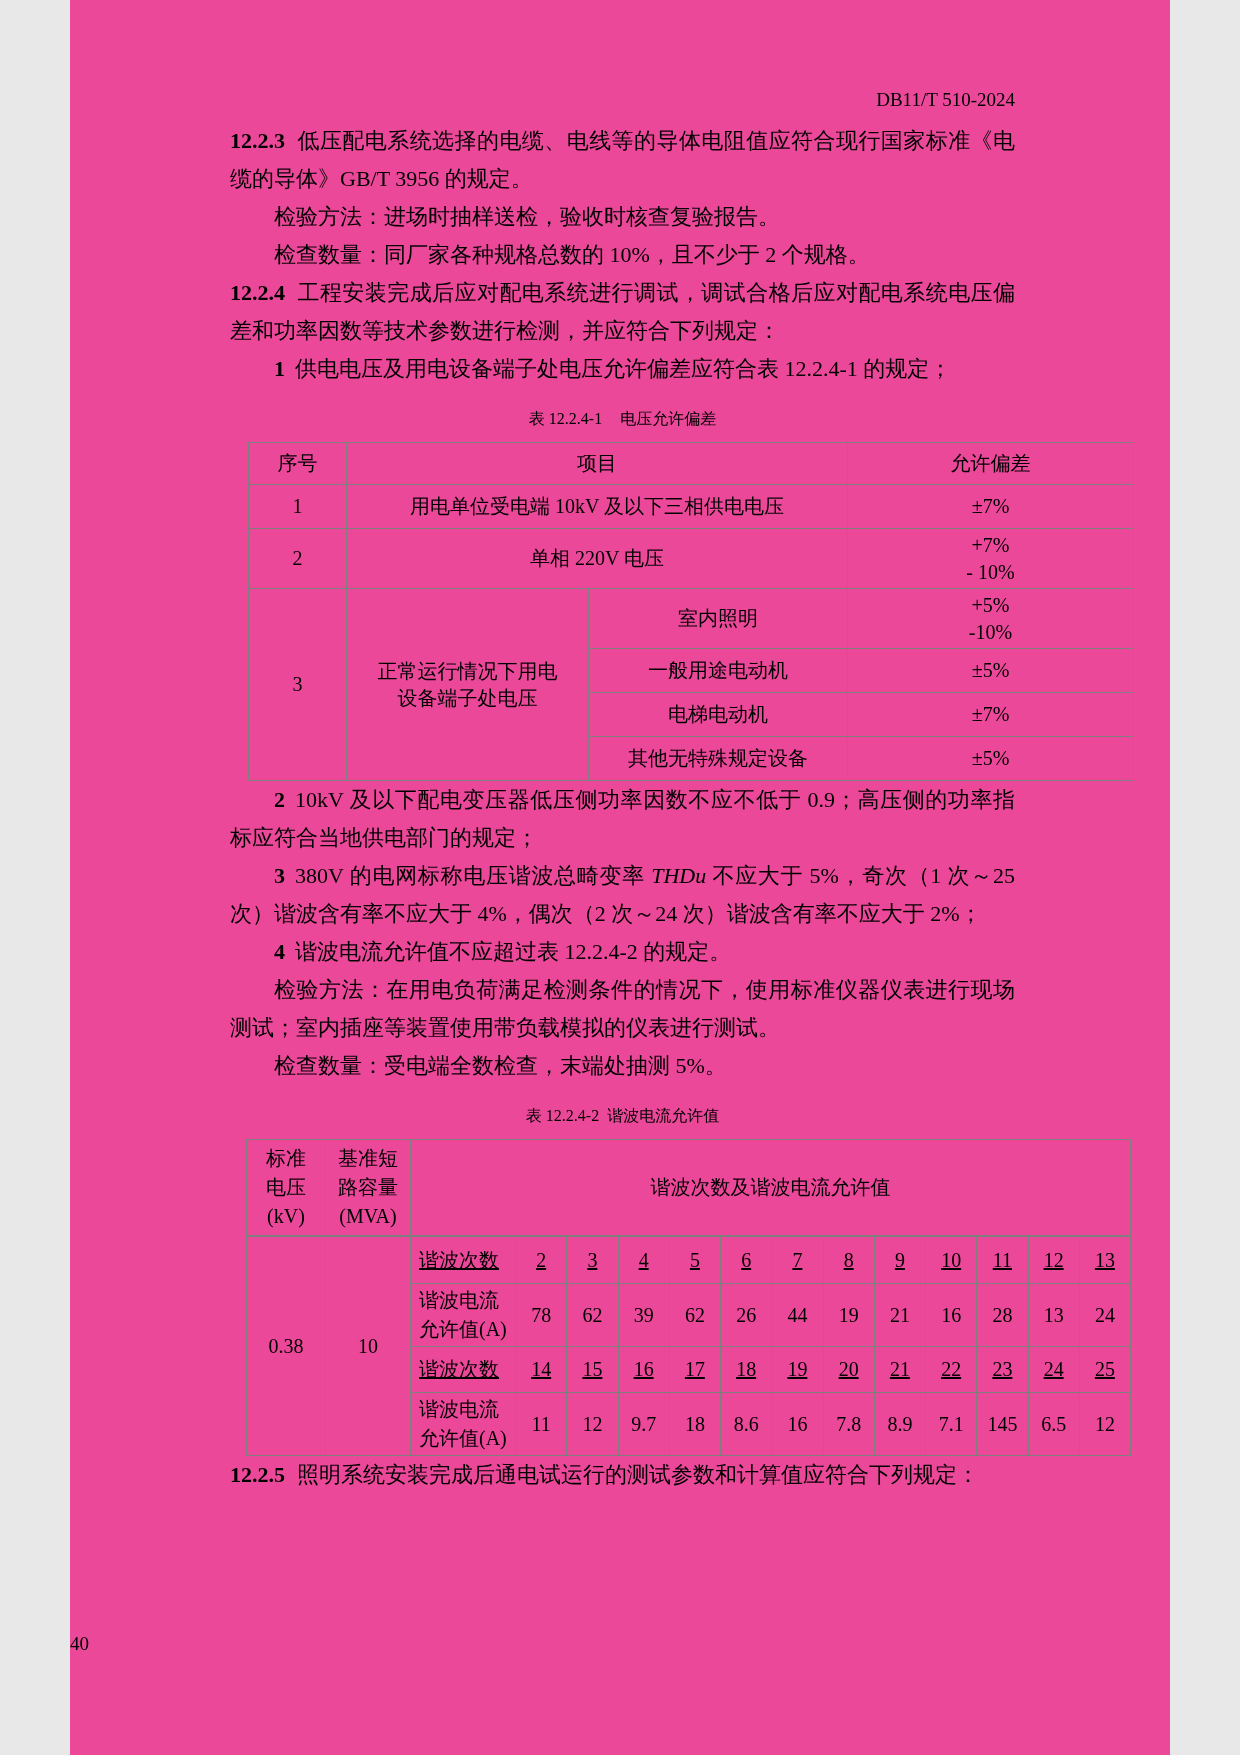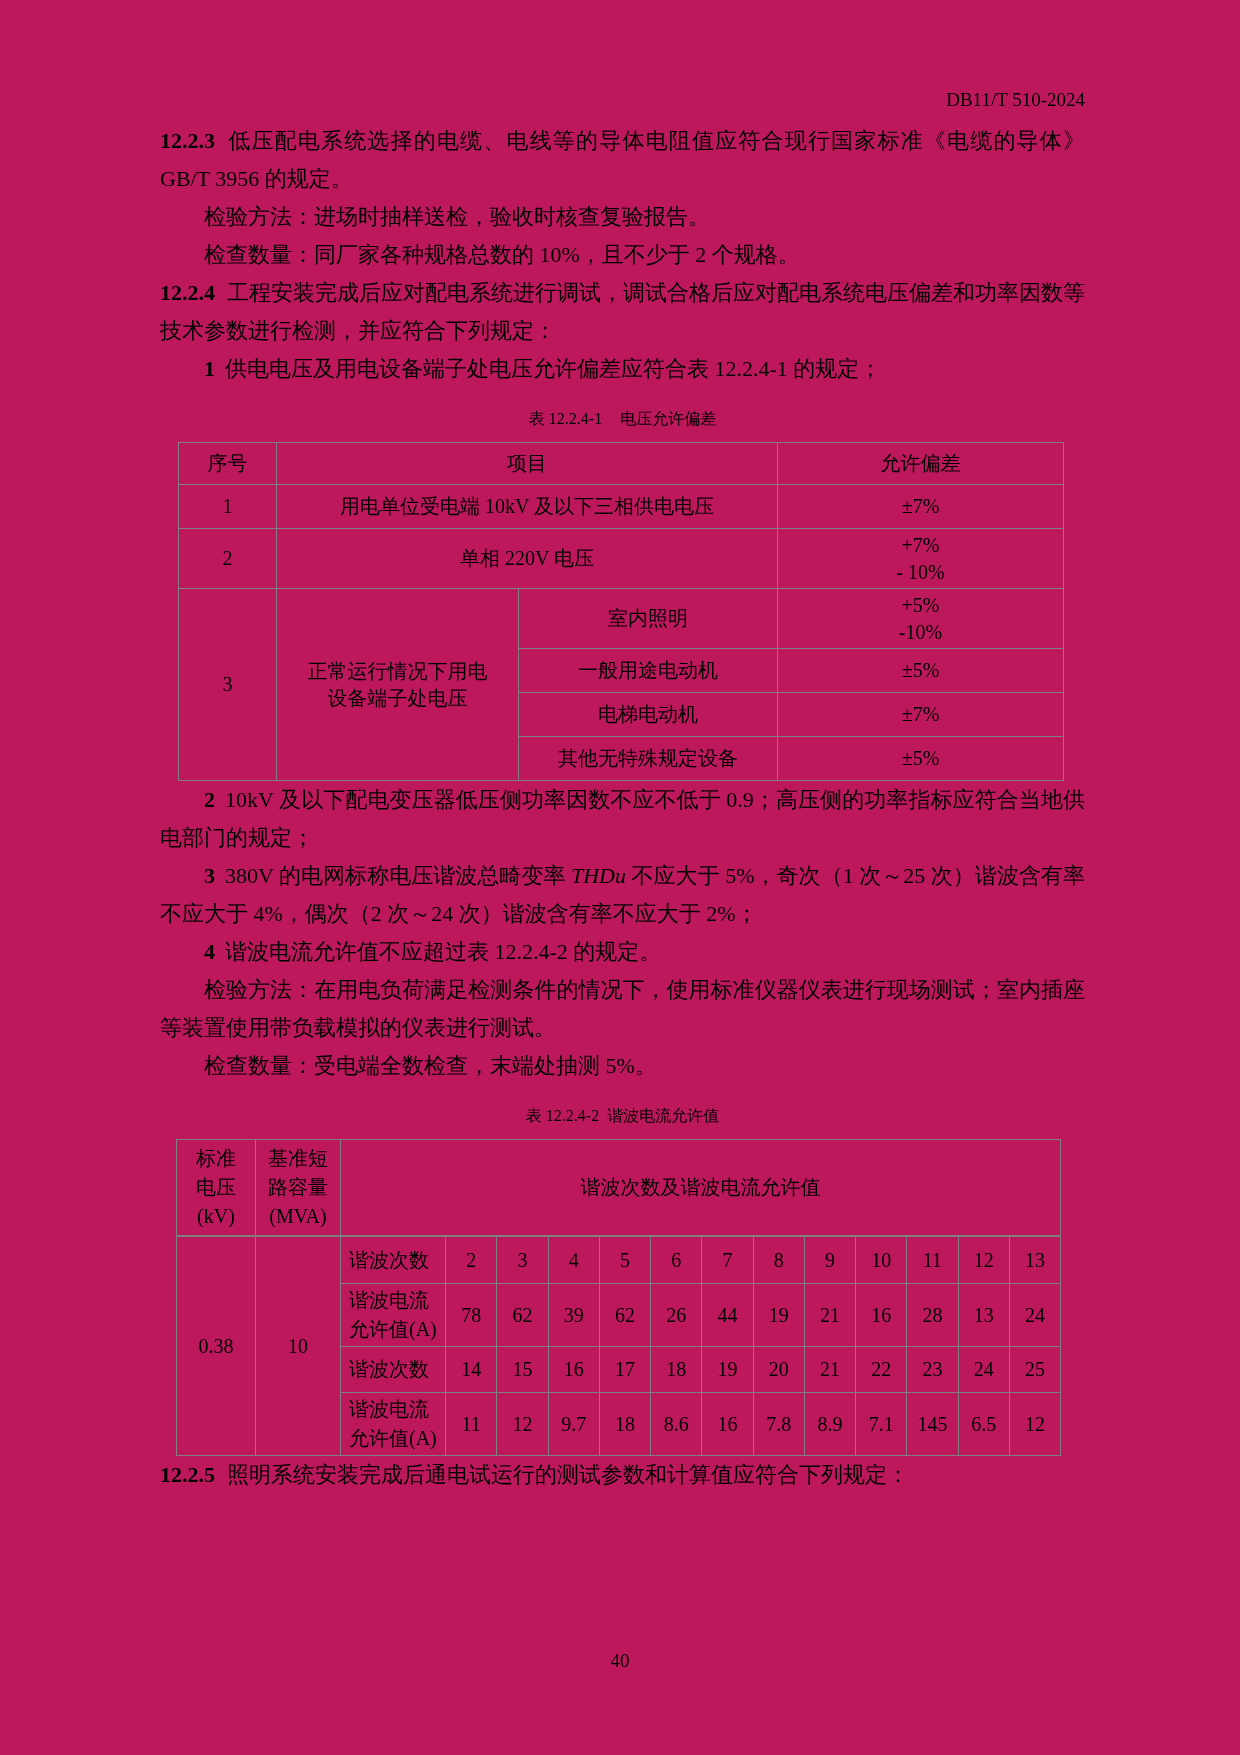--- a/index.html
+++ b/index.html
@@ -1,22 +1,22 @@
 <!DOCTYPE html>
 <html><head>
 <meta charset="utf-8">
 <style>
   * { box-sizing: border-box; }
   html, body { margin: 0; padding: 0; background: #e8e8e8; }
   .page {
     position: relative;
-    width: 1240px;
+    width: 1100px;
     height: 1755px;
     margin: 0 auto;
-    background: #be185d;
+    background: #ec4899;
     color: #000000;
     font-family: "Liberation Serif", "DejaVu Serif", serif;
     padding: 88px 155px 0 160px;
     overflow: hidden;
   }
   .doc-code {
     text-align: right;
     font-size: 19px;
     line-height: 24px;
     margin-bottom: 10px;
@@ -77,40 +77,39 @@
   .t2 .t2-top > div { padding: 4px 2px; text-align: center; }
   .t2 .t2-body { display: flex; border-top: 2px solid #7f7f7f; }
   .t2 .t2-aval, .t2 .t2-bval {
     display: flex; align-items: center; justify-content: center; text-align: center;
   }
   .t2 .t2-aval { width: 79px; border-right: 1.5px solid #7f7f7f; }
   .t2 .t2-bval { width: 85px; border-right: 1.5px solid #7f7f7f; }
   .t2 .t2-rows { flex: 1; display: flex; flex-direction: column; }
   .t2 .t2-row { display: flex; border-top: 1.5px solid #7f7f7f; }
   .t2 .t2-row:first-child { border-top: none; }
-  .t2 .t2-row.short { min-height: 46px; }
+  .t2 .t2-row.short { min-height: 46px; text-decoration: underline; }
   .t2 .t2-row.tall  { min-height: 62px; }
   .t2 .t2-rlabel {
     width: 105px; border-right: 1.5px solid #7f7f7f;
     display: flex; flex-direction: column; justify-content: center;
     text-align: left; padding: 2px 4px 2px 8px;
   }
   .t2 .t2-vals { flex: 1; display: flex; }
   .t2 .t2-cell {
     flex: 1; border-right: 1.5px solid #7f7f7f;
     display: flex; align-items: center; justify-content: center;
     text-align: center; padding: 2px 1px;
   }
   .t2 .t2-cell:last-child { border-right: none; }
 
   .page-number {
     position: absolute;
-    bottom: 83px;
+    bottom: 100px;
     left: 0; right: 0;
-    text-align: center;
     font-size: 19px;
   }
 </style>
 </head>
 <body>
 
 <div class="page">
 
   <div class="doc-code">DB11/T 510-2024</div>
 

